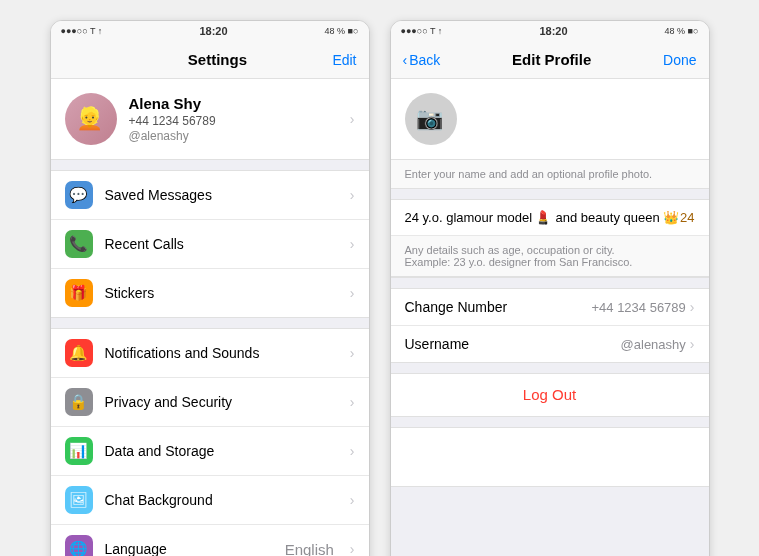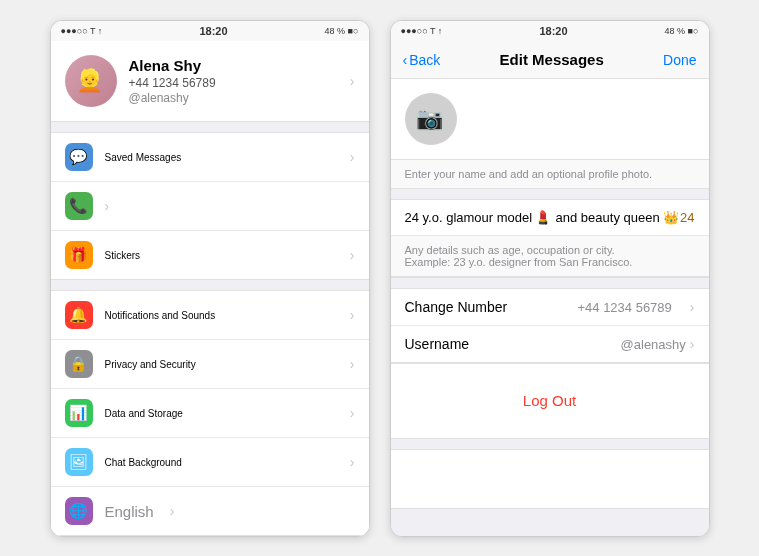--- a/index.html
+++ b/index.html
@@ -145,21 +145,21 @@
     }
     .icon-blue { background: #4A90D9; }
     .icon-green { background: #4CAF50; }
     .icon-orange { background: #FF9500; }
     .icon-red { background: #FF3B30; }
     .icon-gray { background: #8E8E93; }
     .icon-green2 { background: #34C759; }
     .icon-teal { background: #5AC8FA; }
     .icon-purple { background: #9B59B6; }
 
-    .item-label { flex: 1; font-size: 10px; color: #000; }
+    .item-label { flex: 1; font-size: 14px; color: #000; }
     .item-value { font-size: 15px; color: #8E8E93; margin-right: 4px; }
 
     
     .edit-content {
       flex: 1;
       background: #efeff4;
       overflow-y: auto;
     }
 
     .edit-profile-section {
@@ -235,38 +235,38 @@
     }
 
     .info-row {
       background: white;
       display: flex;
       align-items: center;
       padding: 10px 14px;
       border-bottom: 1px solid #e8e8e8;
       margin-top: 10px;
       border-top: 1px solid #e0e0e0;
-      gap: 14px;
     }
     .info-label { font-size: 14px; color: #000; flex: 1; }
     .info-value { font-size: 13px; color: #8E8E93; margin-right: 4px; }
     .info-row2 {
       background: white;
       display: flex;
       align-items: center;
       padding: 10px 14px;
       border-bottom: 1px solid #e0e0e0;
       justify-content: space-between;
     }
 
     .logout-section {
+      margin-top: 10px;
       background: white;
       border-top: 1px solid #e0e0e0;
       border-bottom: 1px solid #e0e0e0;
-      padding: 28px 14px;
+      padding: 12px 14px;
       text-align: center;
       cursor: pointer;
     }
     .logout-text {
       font-size: 15px;
       color: #FF3B30;
     }
 
     .empty-section {
       margin-top: 10px;
@@ -282,20 +282,25 @@
 <div class="screens-container">
 
   <div class="phone-frame">
 
     <div class="status-bar">
       <span class="signal">●●●○○ T ↑</span>
       <span class="time">18:20</span>
       <span class="battery">48 % ■○</span>
     </div>
 
+    <div class="nav-bar">
+      <span style="width:40px"></span>
+      <span class="nav-title">Settings</span>
+      <span class="nav-action">Edit</span>
+    </div>
 
     <div class="settings-content">
 
       <div class="profile-section">
         <div class="profile-avatar">👱</div>
         <div class="profile-info">
           <div class="profile-name">Alena Shy</div>
           <div class="profile-phone">+44 1234 56789</div>
           <div class="profile-username">@alenashy</div>
         </div>
@@ -303,20 +308,21 @@
       </div>
 
       <div class="settings-group">
         <div class="settings-item">
           <div class="item-icon icon-blue">💬</div>
           <span class="item-label">Saved Messages</span>
           <span class="chevron">›</span>
         </div>
         <div class="settings-item">
           <div class="item-icon icon-green">📞</div>
+          <span class="item-label">Recent Calls</span>
           <span class="chevron">›</span>
         </div>
         <div class="settings-item">
           <div class="item-icon icon-orange">🎁</div>
           <span class="item-label">Stickers</span>
           <span class="chevron">›</span>
         </div>
       </div>
 
       <div class="settings-group">
@@ -335,20 +341,21 @@
           <span class="item-label">Data and Storage</span>
           <span class="chevron">›</span>
         </div>
         <div class="settings-item">
           <div class="item-icon icon-teal">🖼</div>
           <span class="item-label">Chat Background</span>
           <span class="chevron">›</span>
         </div>
         <div class="settings-item">
           <div class="item-icon icon-purple">🌐</div>
+          <span class="item-label">Language</span>
           <span class="item-value">English</span>
           <span class="chevron">›</span>
         </div>
       </div>
 
     </div>
 
   </div>
 
   <div class="phone-frame">
@@ -357,21 +364,21 @@
       <span class="signal">●●●○○ T ↑</span>
       <span class="time">18:20</span>
       <span class="battery">48 % ■○</span>
     </div>
 
     <div class="nav-bar">
       <span class="nav-back">
         <span>‹</span>
         <span>Back</span>
       </span>
-      <span class="nav-title">Edit Messages</span>
+      <span class="nav-title">Edit Profile</span>
       <span class="nav-action">Done</span>
     </div>
 
     <div class="edit-content">
 
       <div class="edit-profile-section">
         <div class="edit-avatar">📷</div>
       </div>
 
       <div class="hint-text">Enter your name and add an optional profile photo.</div>

